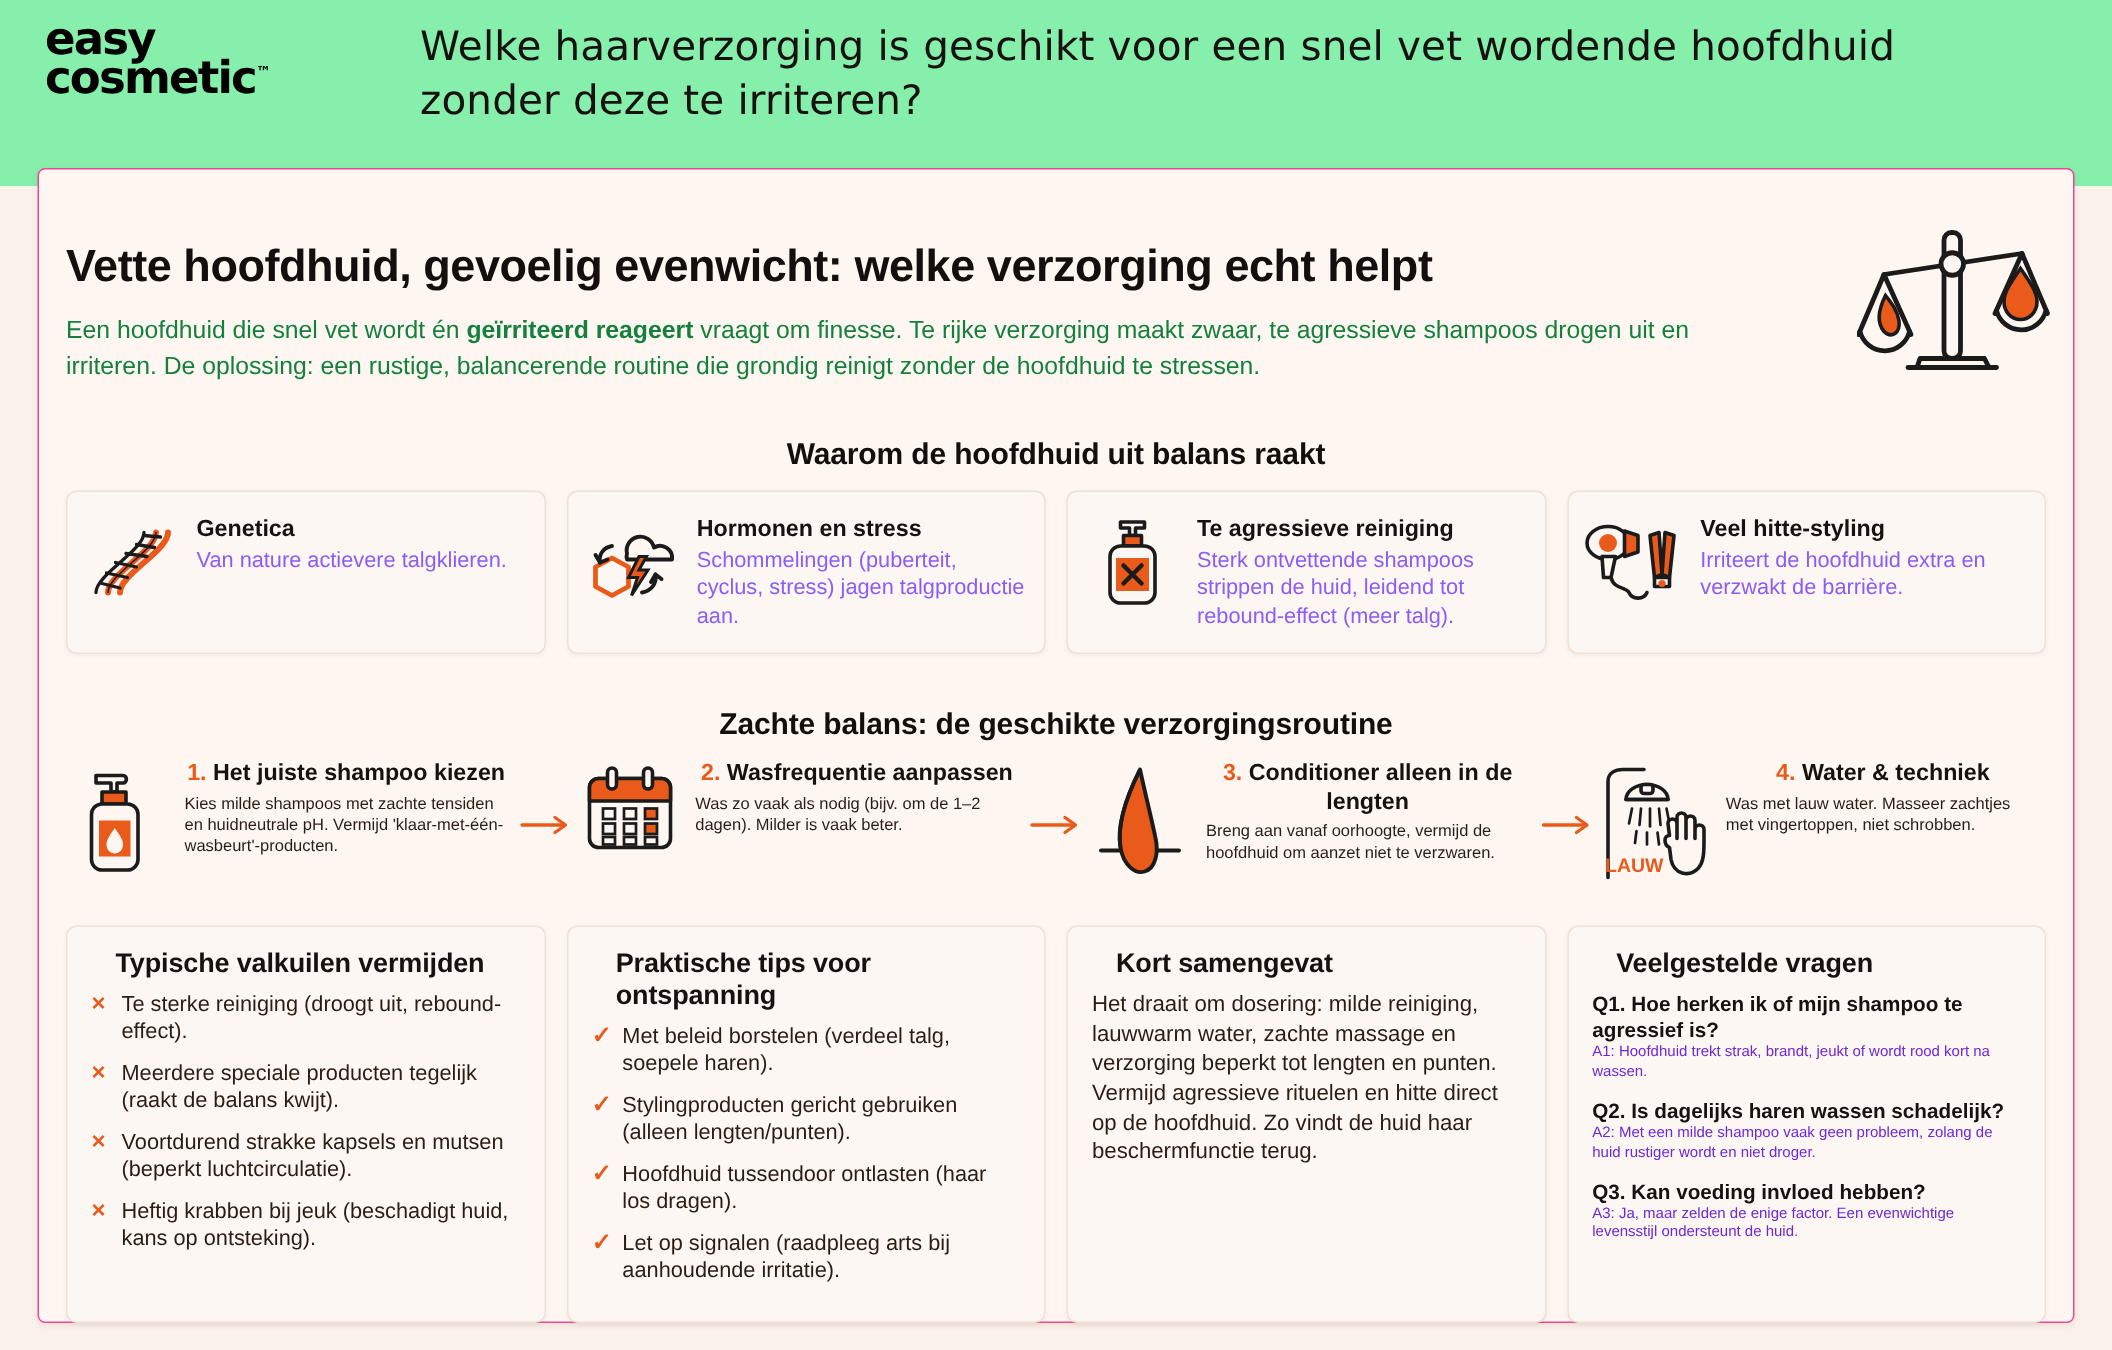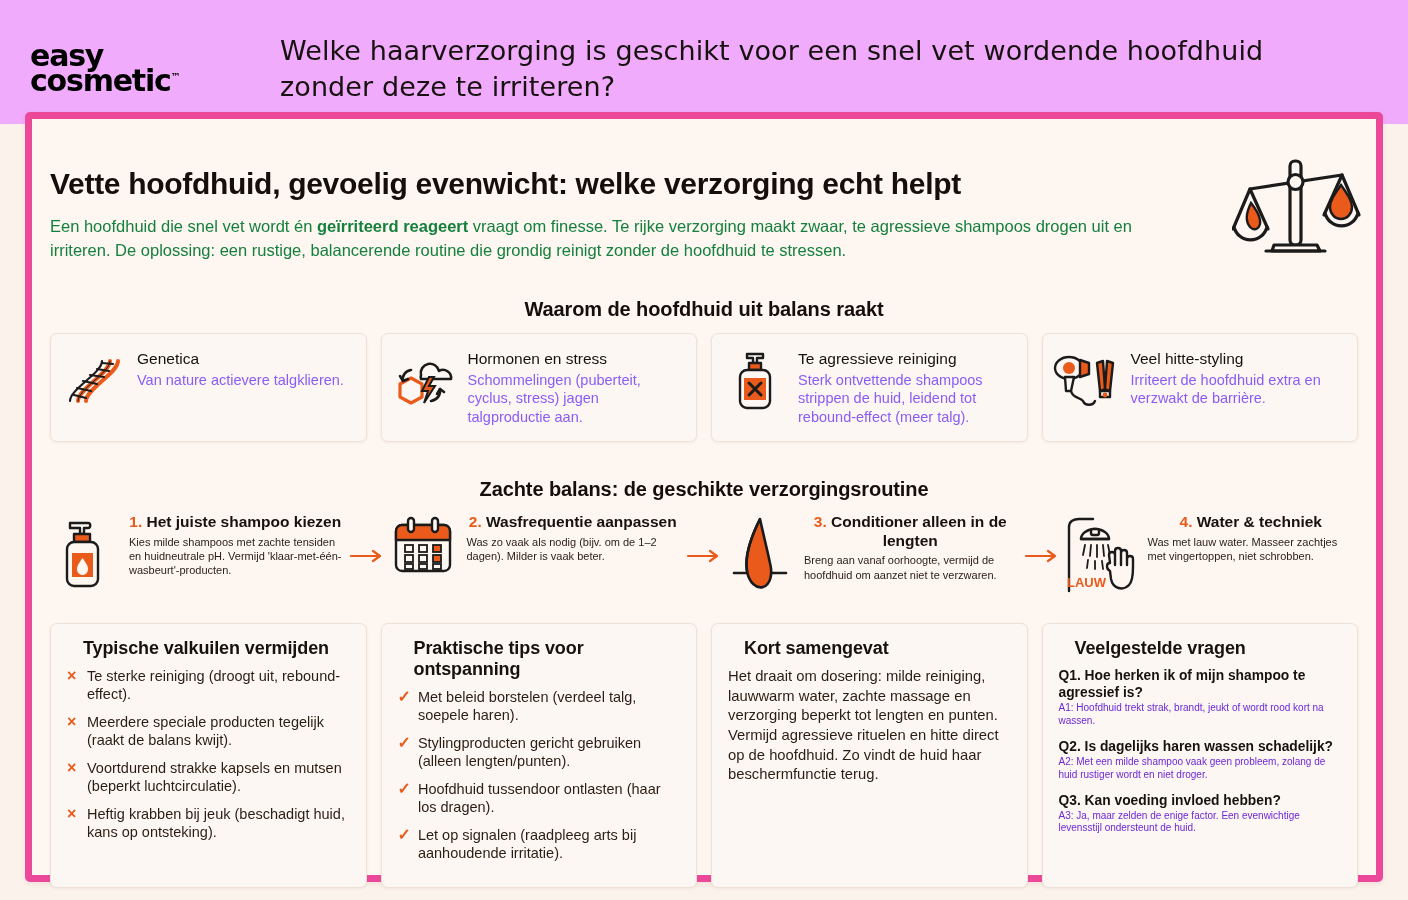--- a/index.html
+++ b/index.html
@@ -10,23 +10,23 @@
     font-family:"Liberation Sans", sans-serif;
     color:#17120f;
     overflow:hidden;
   }
   .page{position:relative;width:1408px;height:900px;box-sizing:border-box;}
 
   
   .topbar{
     position:relative;
     height:110px;
-    display:flex;align-items:center;
+    display:flex;align-items:flex-start;
     padding:14px 0 0 0;
-    background:#f0abfc;
+    background:#86efac;
   }
   .brand{
     width:280px;
     padding-left:30px;
     box-sizing:border-box;
     flex:0 0 280px;
   }
   .brand-mark{
     font-family:"DejaVu Sans", sans-serif;
     font-weight:bold;
@@ -53,21 +53,21 @@
     letter-spacing:0.1px;
     font-family:"DejaVu Sans", sans-serif;
   }
 
   
   .sheet{
     position:absolute;
     left:25px;top:112px;
     width:1358px;height:770px;
     background:#fdf6f1;
-    border:7px solid #ec4899;
+    border:1px solid #ec4899;
     border-radius:5px;
     box-shadow:0 2px 5px rgba(120,80,60,0.10);
     box-sizing:border-box;
     padding:48px 18px 0 18px;
   }
 
   .hero{position:relative;padding-right:180px;}
   .hero h1{
     margin:0 0 12px 0;
     font-size:30px;
@@ -114,21 +114,21 @@
   }
   .cause-card{
     display:flex;
     align-items:flex-start;
     gap:10px;
     padding:14px 12px 14px 10px;
     min-height:100px;
   }
   .cause-ico{flex:0 0 66px;height:66px;display:flex;align-items:center;justify-content:center;}
   .cause-txt{flex:1 1 auto;padding-top:2px;}
-  .cause-txt .t{font-size:15.5px;font-weight:normal;margin-bottom:2px;line-height:1.2;}
+  .cause-txt .t{font-size:15.5px;font-weight:bold;margin-bottom:2px;line-height:1.2;}
   .cause-txt .d{font-size:14.5px;line-height:1.3;color:#8b5cf6;}
 
   
   .steps{
     display:flex;
     align-items:flex-start;
     gap:0;
   }
   .step{
     flex:1 1 0;

